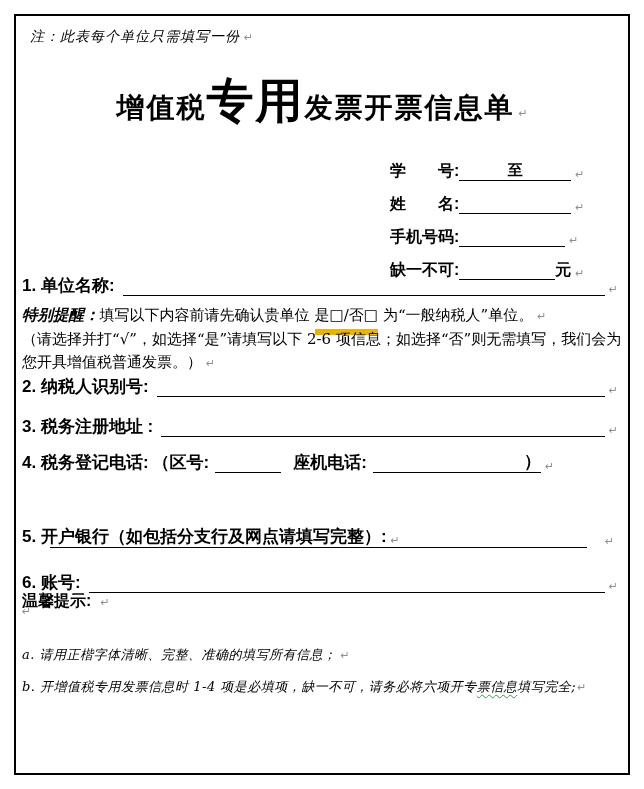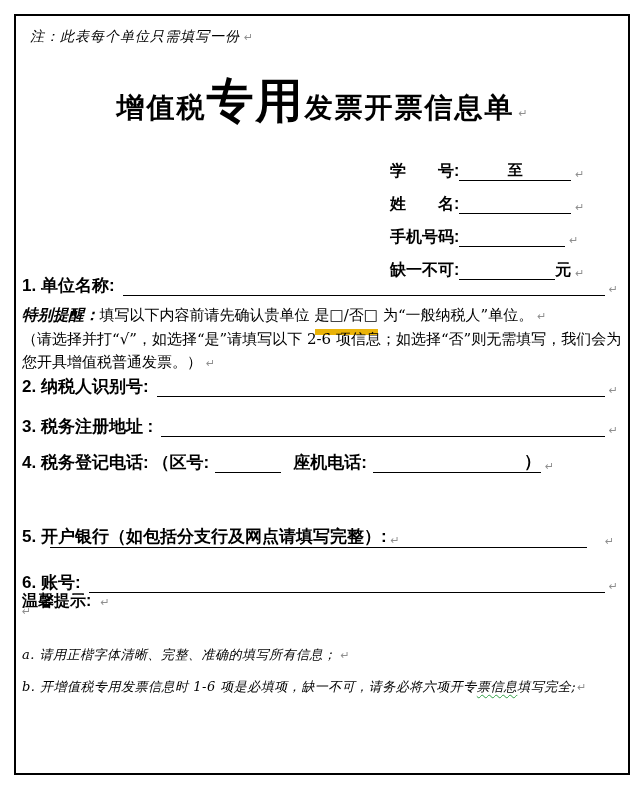--- a/index.html
+++ b/index.html
@@ -145,18 +145,18 @@
     <div class="abs" style="top:575px;left:6px;">
       <span class="hei" style="font-size:16px;">温馨提示:</span>
       <span class="pmark">↵</span>
     </div>
 
     <div class="abs tip kai" style="top:630px;left:6px;">
       <span>a. 请用正楷字体清晰、完整、准确的填写所有信息；</span><span class="pmark">↵</span>
     </div>
 
     <div class="abs tip kai" style="top:662px;left:6px;">
-      <span>b. 开增值税专用发票信息时 1-6 项是必填项，缺一不可，请务必将六项开专</span><span class="wavy">票信息</span><span>填写完全;</span><span class="pmark" style="margin-left:1px;">↵</span>
+      <span>b. 开增值税专用发票信息时 1-4 项是必填项，缺一不可，请务必将六项开专</span><span class="wavy">票信息</span><span>填写完全;</span><span class="pmark" style="margin-left:1px;">↵</span>
     </div>
 
 
   </div>
 </div>
 
 </body></html>

